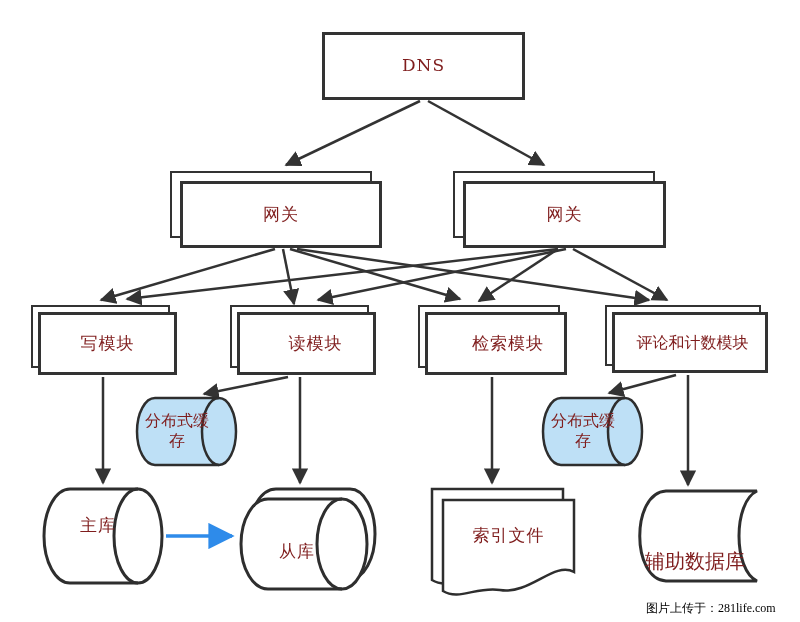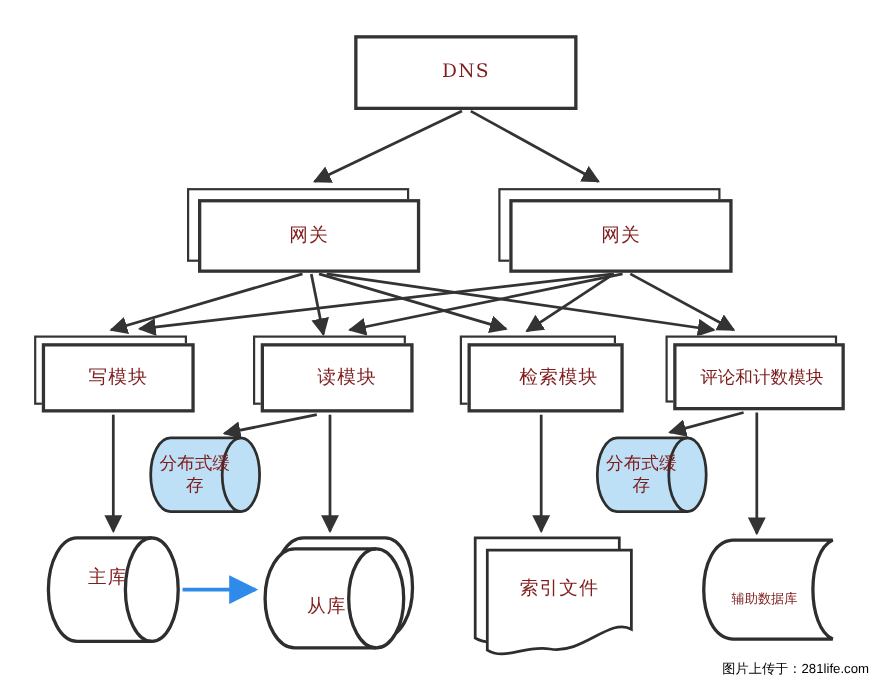--- a/index.html
+++ b/index.html
@@ -11,22 +11,22 @@
   .node-label{
     position:absolute;display:flex;align-items:center;justify-content:center;
     text-align:center;font-size:17px;line-height:1.25;color:#7f1d1d;
     letter-spacing:1px;pointer-events:none;
   }
   .box{
     position:absolute;background:#ffffff;border:3px solid #333333;box-sizing:border-box;
   }
   .box.back{border-width:2px;}
   .watermark{
-    position:absolute;left:646px;top:600px;width:144px;text-align:right;
-    font-family:Liberation Sans, sans-serif;
+    position:absolute;left:646px;top:600px;width:144px;
+    font-family:Liberation Serif, serif;
     font-size:12px;color:#000000;letter-spacing:0px;white-space:nowrap;
   }
 </style>
 </head>
 <body>
 
 <div class="canvas">
 
   <svg width="800" height="622" viewBox="0 0 800 622">
     <defs>
@@ -127,17 +127,17 @@
   <div class="node-label" style="left:141px;top:402px;width:72px;height:58px;font-size:16px;letter-spacing:0;">分布式缓存</div>
 
   <div class="node-label" style="left:547px;top:402px;width:72px;height:58px;font-size:16px;letter-spacing:0;">分布式缓存</div>
 
   <div class="node-label" style="left:48px;top:489px;width:100px;height:74px;">主库</div>
 
   <div class="node-label" style="left:247px;top:499px;width:100px;height:106px;">从库</div>
 
   <div class="node-label" style="left:443px;top:502px;width:131px;height:68px;">索引文件</div>
 
-  <div class="node-label" style="left:642px;top:499px;width:106px;height:90px;font-size:12px;letter-spacing:0;">辅助数据库</div>
+  <div class="node-label" style="left:642px;top:516px;width:106px;height:90px;font-size:20px;letter-spacing:0;">辅助数据库</div>
 
   <div class="watermark">图片上传于：281life.com</div>
 
 </div>
 
 </body></html>

